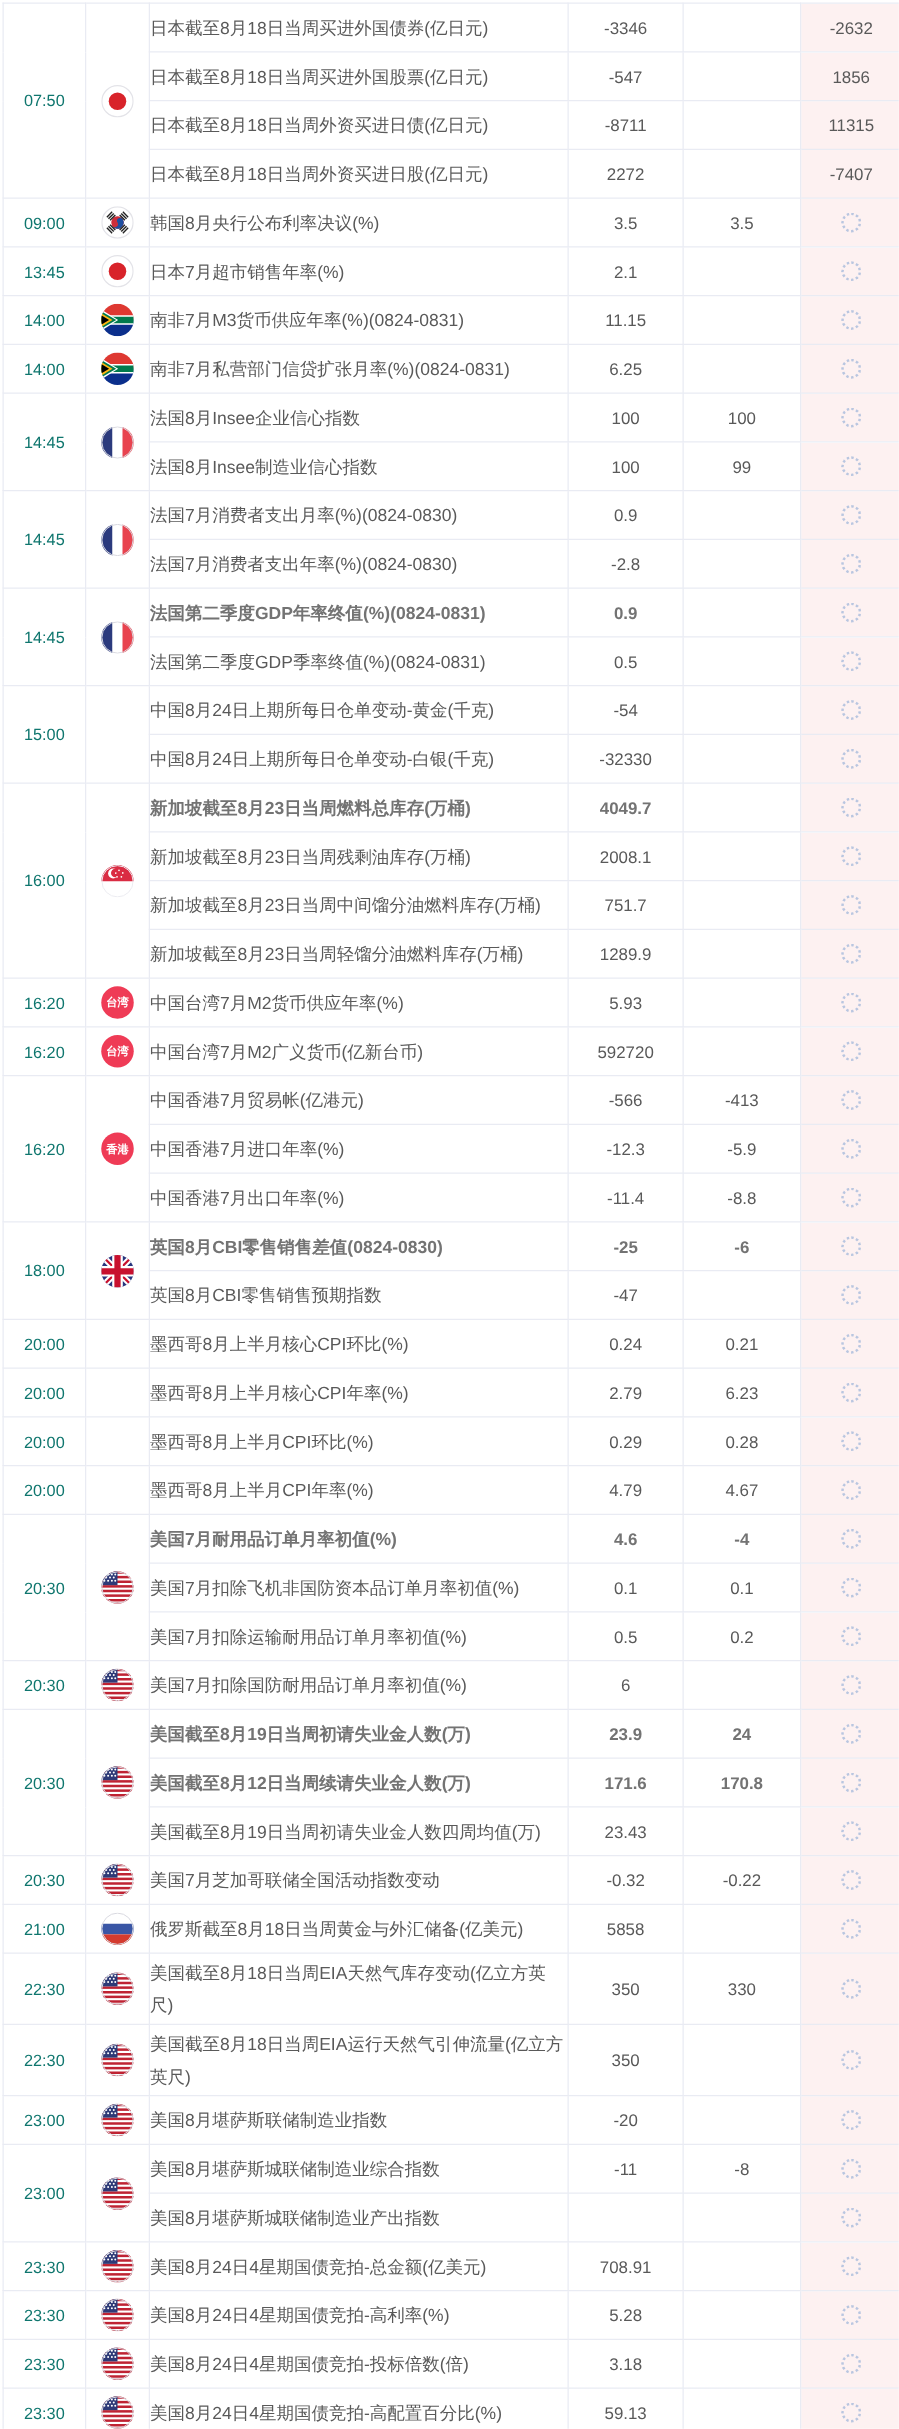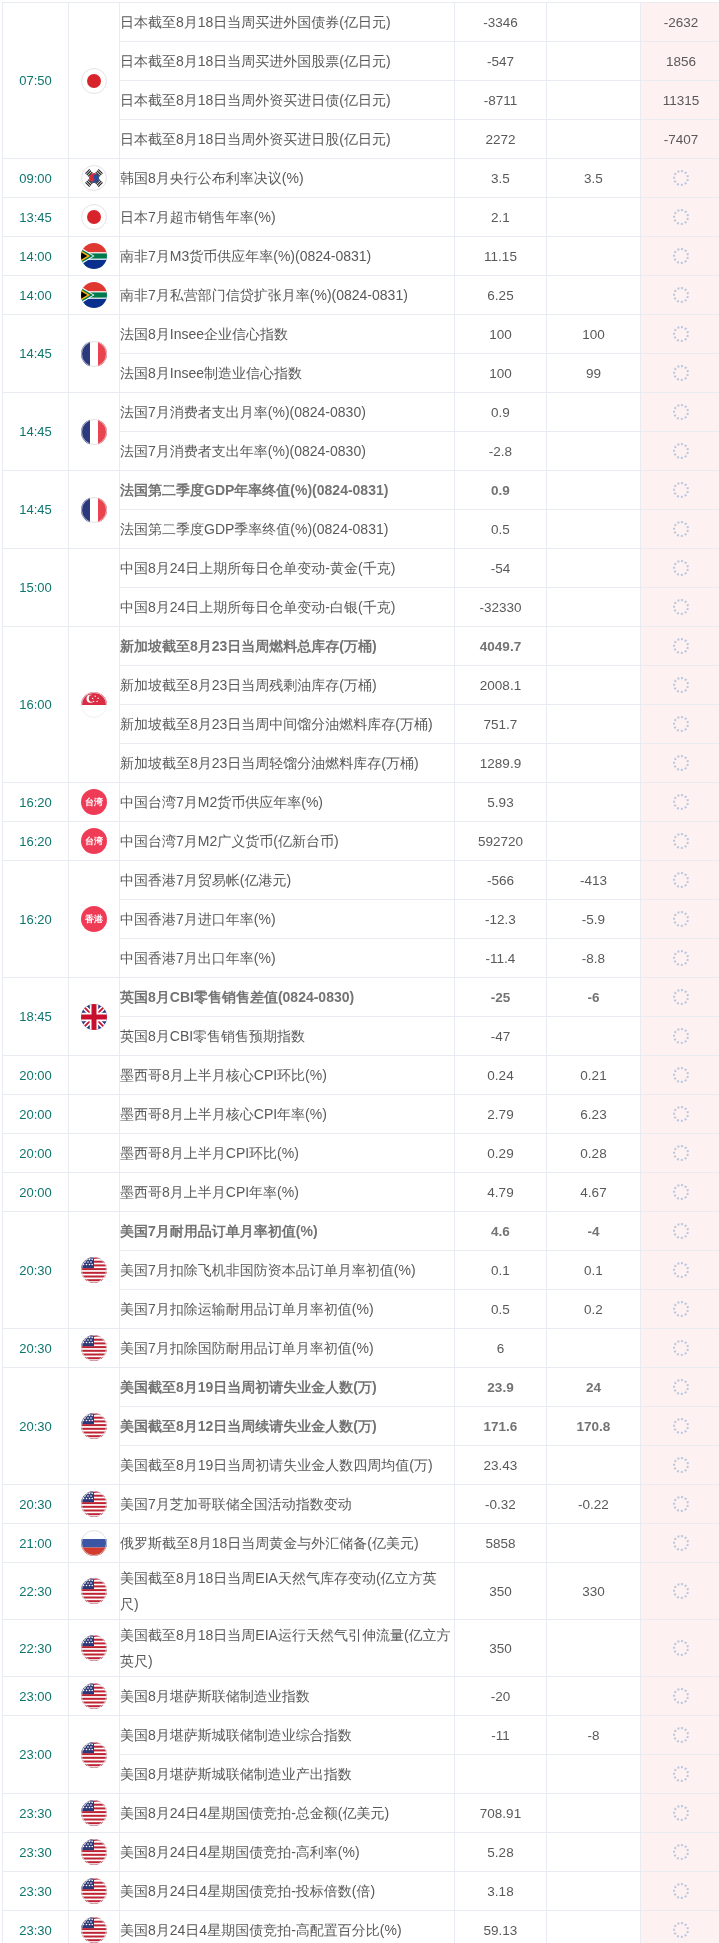--- a/index.html
+++ b/index.html
@@ -323,21 +323,21 @@
           <td class="val">-5.9</td>
           <td class="val prev"><span class="spinner"></span></td>
         </tr>
         <tr class="row">
           <td class="event">中国香港7月出口年率(%)</td>
           <td class="val">-11.4</td>
           <td class="val">-8.8</td>
           <td class="val prev"><span class="spinner"></span></td>
         </tr>
         <tr class="row hl">
-          <td class="time" rowspan="2">18:45</td>
+          <td class="time" rowspan="2">18:00</td>
           <td class="flag" rowspan="2"><span class="flagwrap"><svg width="26" height="26" viewBox="0 0 26 26">
                 <defs>
                   <clipPath id="cpuk">
                     <circle cx="13" cy="13" r="13"></circle>
                   </clipPath>
                 </defs>
                 <g clip-path="url(#cpuk)">
                   <rect width="26" height="26" fill="#28357e"></rect>
                   <path d="M0 0L26 26M26 0L0 26" stroke="#fff" stroke-width="5"></path>
                   <path d="M0 0L26 26M26 0L0 26" stroke="#c8102e" stroke-width="1.8"></path>

